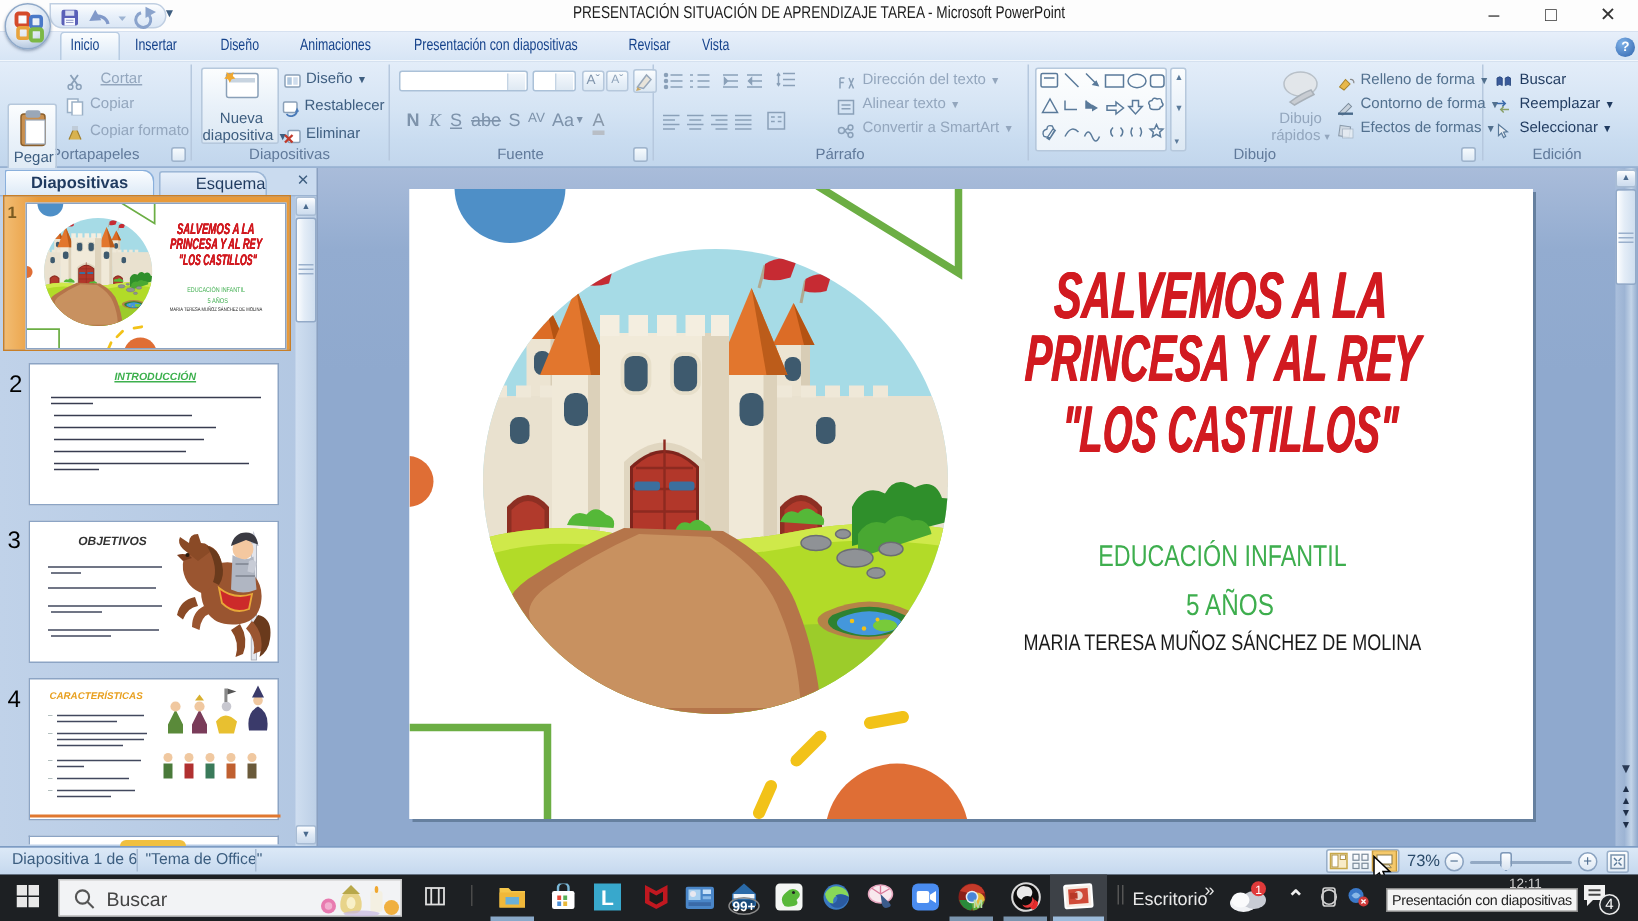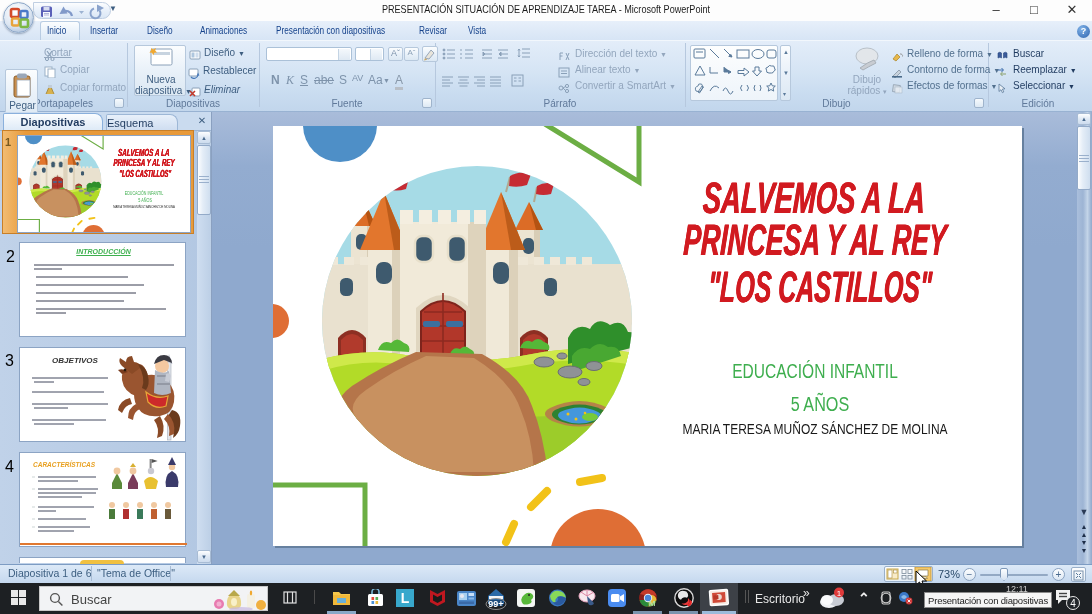--- a/index.html
+++ b/index.html
@@ -116,21 +116,21 @@
         </svg>
     <div class="abs rbtxt" style="left:0;top:30px;width:33px;text-align:center;">Pegar</div>
     <div class="abs" style="left:13px;top:42px;font-size:7px;color:#3e5e80;">▼</div>
   </div>
   <div class="abs" style="left:44px;top:7px;width:80px;height:12px;">
     <svg width="12" height="11" viewBox="0 0 12 11">
           <path d="M3 1 L8 8 M8 1 L3 8" stroke="#8aa0b8" stroke-width="1.2"></path>
           <circle cx="3" cy="9" r="1.6" fill="none" stroke="#8aa0b8"></circle>
           <circle cx="8.5" cy="9" r="1.6" fill="none" stroke="#8aa0b8"></circle>
         </svg>
-    <span class="rbtxt dis" style="position:absolute;left:0;top:0;text-decoration:underline;">Cortar</span>
+    <span class="rbtxt dis" style="position:absolute;left:23px;top:0;text-decoration:underline;">Cortar</span>
   </div>
   <div class="abs" style="left:44px;top:24px;width:80px;height:12px;">
     <svg width="12" height="12" viewBox="0 0 12 12">
           <rect x="1" y="1" width="7" height="9" fill="#fff" stroke="#9ab0c6"></rect>
           <rect x="4" y="3" width="7" height="9" fill="#fff" stroke="#9ab0c6"></rect>
         </svg>
     <span class="rbtxt dis" style="position:absolute;left:16px;top:0;">Copiar</span>
   </div>
   <div class="abs" style="left:44px;top:42px;width:84px;height:12px;">
     <svg width="12" height="12" viewBox="0 0 12 12">
@@ -163,21 +163,21 @@
           <path d="M3 9 a4 4 0 0 0 7 -2" fill="none" stroke="#4a7ab8" stroke-width="1.2"></path>
           <path d="M10 4.6 l1.4 2.8 l-2.8.4z" fill="#4a7ab8"></path>
         </svg>
     <span class="rbtxt" style="position:absolute;left:15px;top:0;">Restablecer</span>
   </div>
   <div class="abs" style="left:189px;top:44px;height:12px;">
     <svg width="12" height="11" viewBox="0 0 12 11">
           <rect x="3" y="1" width="8" height="8" rx="1" fill="#fff" stroke="#8aa0b8"></rect>
           <path d="M1 4 L6 9 M6 4 L1 9" stroke="#c0392b" stroke-width="1.6"></path>
         </svg>
-    <span class="rbtxt" style="position:absolute;left:15px;top:0;font-style:italic;">Eliminar</span>
+    <span class="rbtxt" style="position:absolute;left:15px;top:0;">Eliminar</span>
   </div>
 
   <div class="abs combo" style="left:266px;top:7px;width:86px;"></div>
   <div class="abs combo" style="left:355px;top:7px;width:29px;"></div>
   <div class="abs sbtn" style="left:388px;top:7px;width:15px;height:14px;font-size:9px;color:#7e93ab;text-align:center;">Aˇ</div>
   <div class="abs sbtn" style="left:404px;top:7px;width:15px;height:14px;font-size:8px;color:#8ea3b9;text-align:center;">Aˇ</div>
   <div class="abs sbtn" style="left:422px;top:6px;width:16px;height:16px;"><svg width="14" height="14" viewBox="0 0 14 14">
           <path d="M2 11 L8 3 L11 6 L6 12 Z" fill="#e8e4da" stroke="#98a8ba"></path>
           <path d="M2 11 l-1 2.6 l3.4 -.8z" fill="#c8a868"></path>
         </svg></div>
@@ -345,21 +345,21 @@
           <path d="M2 3 l5 0 M5.5 1 l2 2 l-2 2" fill="none" stroke="#3a6aaa" stroke-width="1"></path>
           <path d="M10 7 l-5 0 M6.5 5 l-2 2 l2 2" fill="none" stroke="#8aa06a" stroke-width="1"></path>
         </svg><span class="rbtxt" style="position:absolute;left:17px;top:0;color:#1f3a5f;">Reemplazar <span style="font-size:7px;">▼</span></span></div>
   <div class="abs" style="left:996px;top:40px;height:12px;"><svg width="13" height="11" viewBox="0 0 13 11">
           <path d="M3 1 l0 7.5 l2 -1.8 l1.4 3 l1.4 -.8 l-1.4 -2.8 l2.6 -.3z" fill="#e8eef4" stroke="#5a7a9a" stroke-width=".8"></path>
         </svg><span class="rbtxt" style="position:absolute;left:17px;top:0;color:#1f3a5f;">Seleccionar <span style="font-size:7px;">▼</span></span></div>
 </div>
 
 <div class="abs" id="paneltabs"></div>
 <div class="abs" style="left:3px;top:113px;width:100px;height:18px;background:linear-gradient(#fbfdff,#dcE9f6);border:1px solid #8ab0dc;border-bottom:none;border-radius:2px 8px 0 0;font-size:11px;font-weight:bold;color:#1f3a5f;text-align:center;line-height:17px;">Diapositivas</div>
-<div class="abs" style="left:106px;top:114px;width:72px;height:17px;background:linear-gradient(#e8f0fa,#cddcf0);border:1px solid #9db7d6;border-bottom:none;border-radius:2px 8px 0 0;font-size:11px;color:#1f3a5f;text-align:left;line-height:16px;">Esquema</div>
+<div class="abs" style="left:106px;top:114px;width:72px;height:17px;background:linear-gradient(#e8f0fa,#cddcf0);border:1px solid #9db7d6;border-bottom:none;border-radius:2px 8px 0 0;font-size:11px;color:#1f3a5f;text-align:right;line-height:16px;">Esquema</div>
 <div class="abs" style="left:196px;top:115px;width:12px;height:12px;font-size:10px;color:#3e5e80;text-align:center;line-height:12px;">✕</div>
 
 <div class="abs" id="panel"></div>
 <div class="abs" style="left:2px;top:130px;width:192px;height:104px;background:linear-gradient(90deg,#f2bc72,#e89a3a 12%,#e89a3a);border:1px solid #c87f28;"></div>
 <div class="abs num" style="left:5px;top:136px;color:#7a5a20;font-size:11px;font-weight:bold;">1</div>
 <div class="abs thumbslide" style="left:17px;top:135px;width:174px;height:98px;overflow:hidden;">
   <div style="position:absolute;left:0;top:0;width:749px;height:420px;transform:scale(0.2325);transform-origin:0 0;">
 <svg width="749" height="420" viewBox="0 0 749 420" style="position:absolute;left:0;top:0">
 
   <circle cx="67" cy="-1" r="37" fill="#4e8fc7"></circle>

